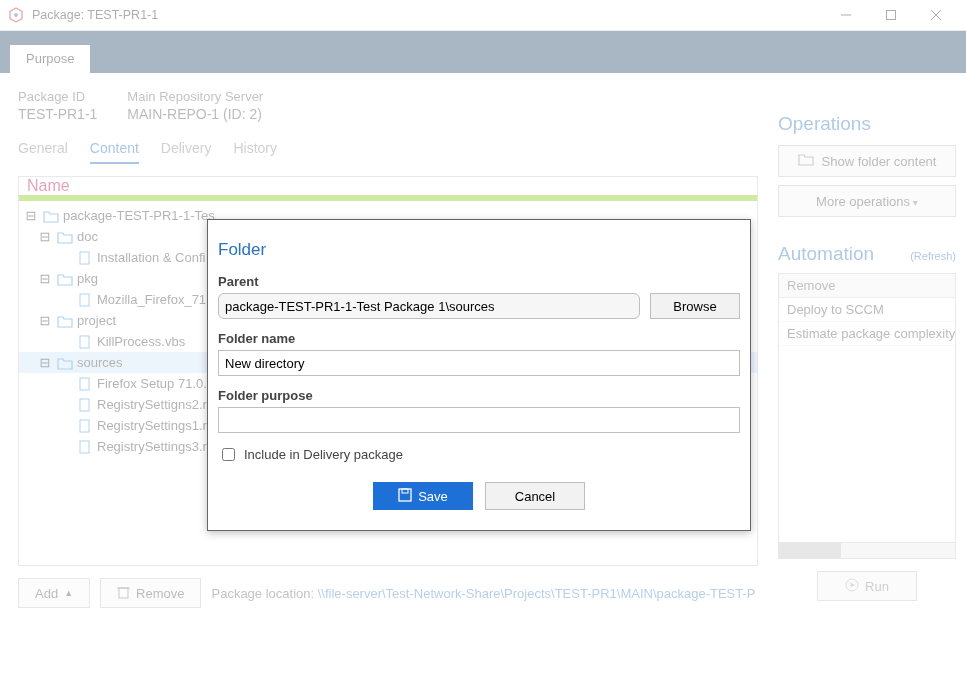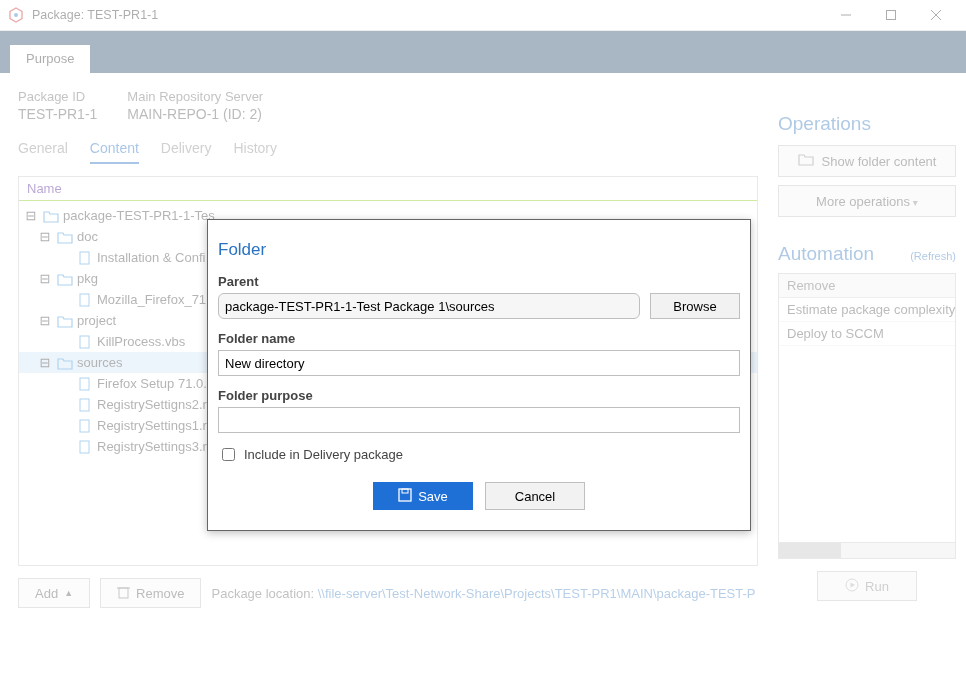--- a/index.html
+++ b/index.html
@@ -28,21 +28,21 @@
   .pkghdr .col .lbl { color:#6a6a6a; font-size:13px; margin-bottom:2px;}
   .pkghdr .col .val { color:#555; font-size:14px; }
 
   
   .subtabs { margin-top: 18px; display:flex; gap: 22px; font-size:14px; }
   .subtabs .t { color:#8a8a8a; padding-bottom:6px; cursor:pointer;}
   .subtabs .t.active { color:#2a72c2; border-bottom:2px solid #2a72c2; }
 
   
   .treewrap { border:1px solid #c8c8c8; margin-top:12px; height: 390px; background:#fff;}
-  .treehdr { height:24px; border-bottom:1px solid #84cc16; display:flex; align-items:center; padding:0 8px; color:#4c1d95; font-size:13px; position:relative;}
+  .treehdr { height:24px; border-bottom:6px solid #84cc16; display:flex; align-items:center; padding:0 8px; color:#be185d; font-size:16px; position:relative;}
   .treehdr::after { content:""; position:absolute; right:0; top:0; bottom:0; width:380px; border-left:1px solid #dcdcdc; display:none;}
   .tree { padding: 4px 0; font-size:13px; }
   .tree .node { display:flex; align-items:center; height:21px; padding-left: 6px; white-space:nowrap; overflow:hidden;}
   .tree .node.sel { background:#cfe4f7; }
   .tree .tw { width:12px; height:12px; display:flex; align-items:center; justify-content:center; margin-right:2px; cursor:pointer;}
   .tree .tw.sp { visibility:hidden; }
   .tree .ico { width:16px; height:16px; margin:0 4px; display:flex; align-items:center; justify-content:center;}
   .tree .nm { color:#444; }
   .d1 { padding-left: 20px !important; }
   .d2 { padding-left: 40px !important; }
@@ -279,22 +279,22 @@
     <div class="opbtn">
       <span class="caret">More operations</span>
     </div>
 
     <div class="autohdr">
       <h3 style="margin:0">Automation</h3>
       <span class="refresh">(Refresh)</span>
     </div>
     <div class="autotbl">
       <div class="hdr">Remove</div>
+      <div class="row">Deploy to SCCM</div>
       <div class="row">Estimate package complexity</div>
-      <div class="row">Deploy to SCCM</div>
     </div>
     <div class="hscroll">
         <div class="thumb"></div>
       </div>
     <div class="runbtn">
       <span><svg width="14" height="14">
             <circle cx="7" cy="7" r="6" fill="none" stroke="#aaa"></circle>
             <polygon points="5.5,4.5 10,7 5.5,9.5" fill="#aaa"></polygon>
           </svg></span>
       <span>Run</span>

